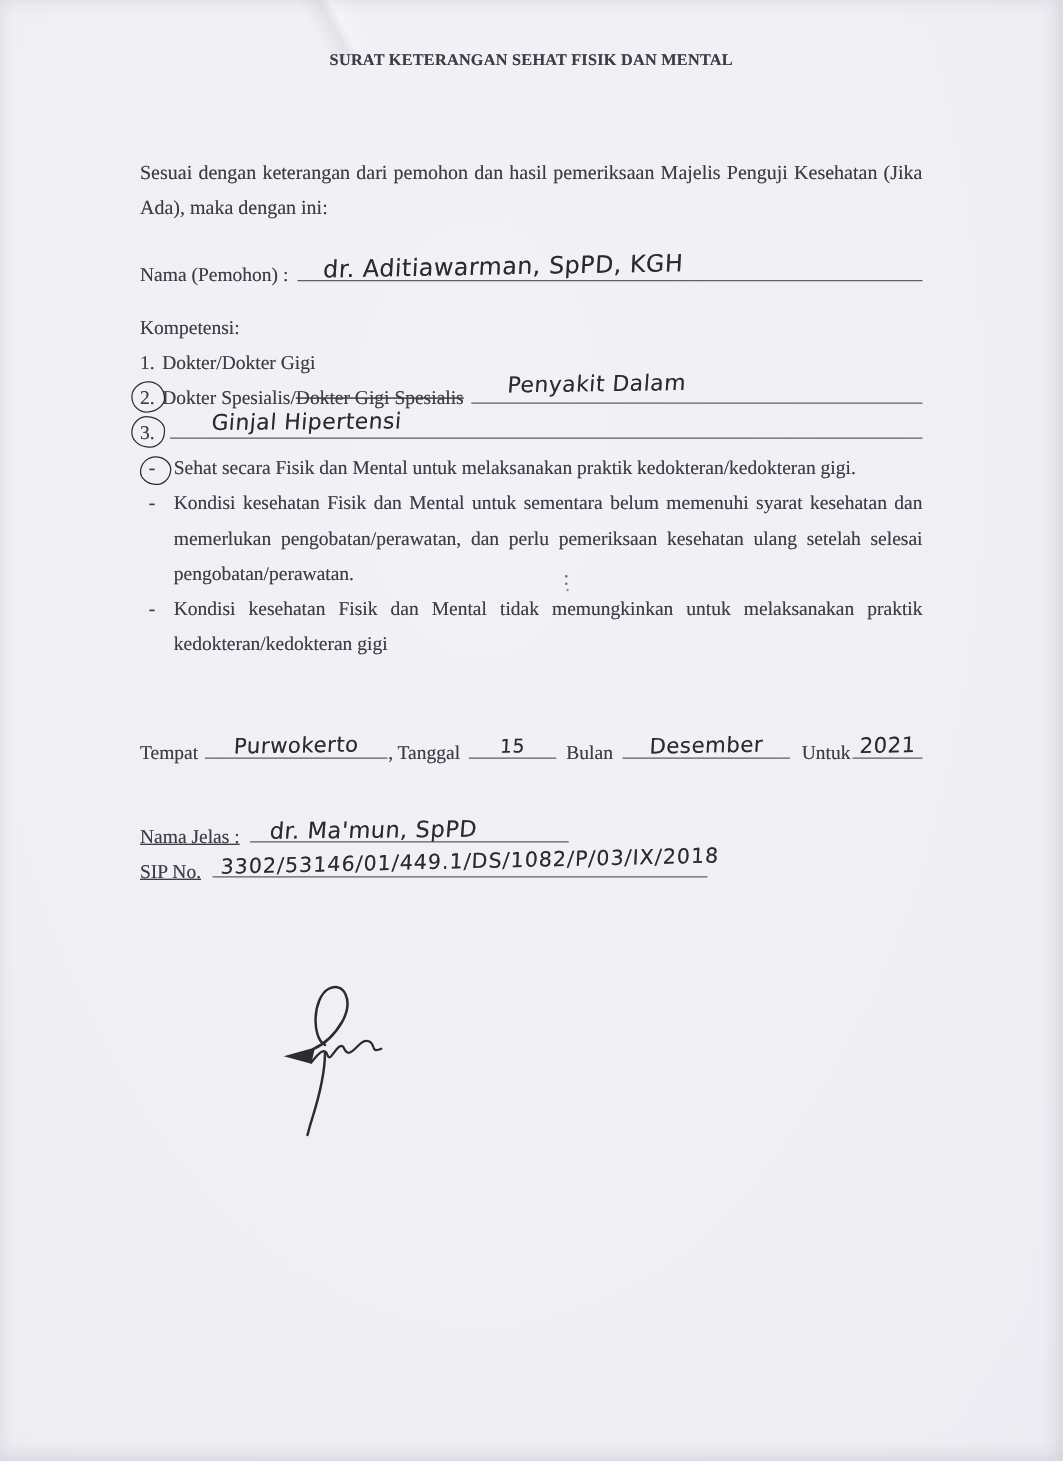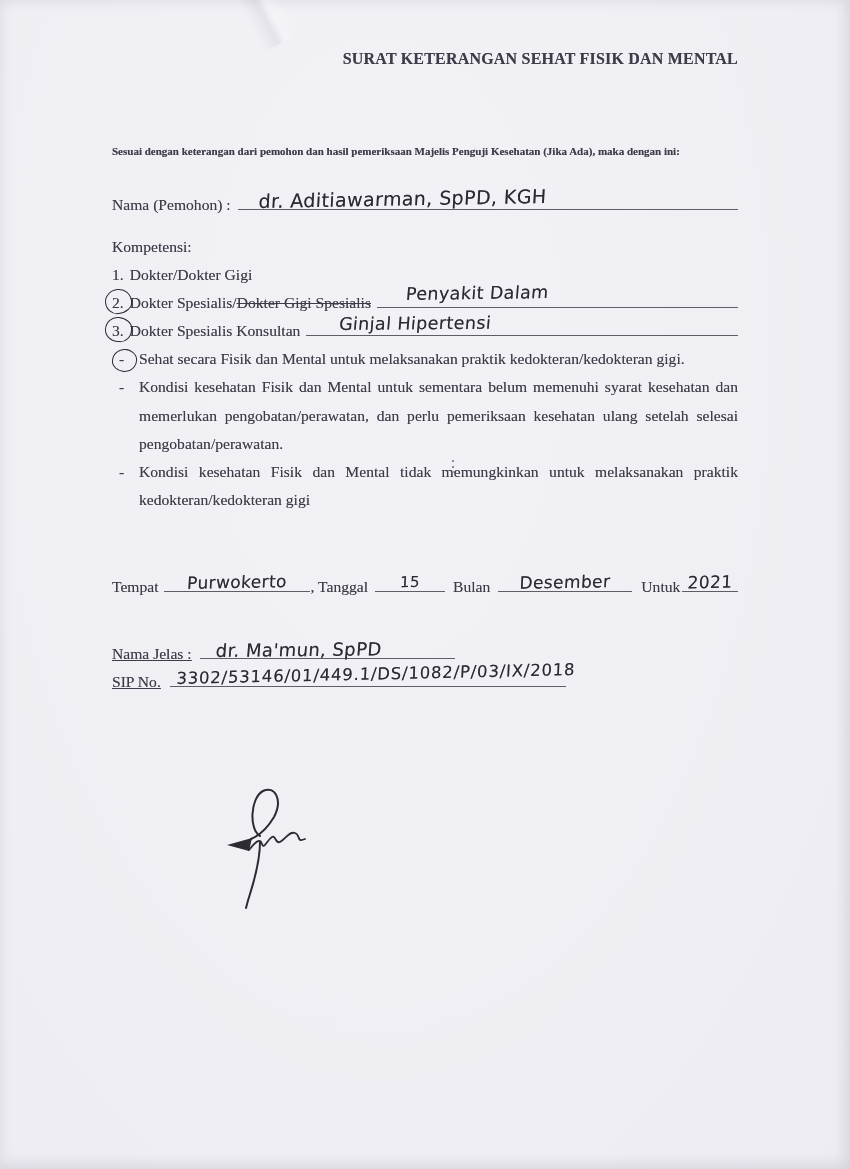--- a/index.html
+++ b/index.html
@@ -6,23 +6,23 @@
   .page{
     position:relative; width:850px; height:1169px; overflow:hidden;
     background: radial-gradient(ellipse at 45% 30%, #f2f1f6 0%, #f0eff4 55%, #edecf2 100%);
     font-family:"Liberation Serif", serif;
     color:#3d3d49;
     box-shadow: inset -5px 0 14px rgba(150,148,165,.18), inset 0 -5px 14px rgba(150,148,165,.14);
   }
   .content{position:absolute; left:112px; top:0; width:626px;}
   .print{ text-shadow:0 0 .5px rgba(62,62,74,.55); }
 
-  .title{margin-top:50px; text-align:right; font-weight:700; font-size:16px; letter-spacing:.2px;}
+  .title{margin-top:40px; text-align:center; font-weight:700; font-size:13px; letter-spacing:.2px;}
   .subtitle{margin-top:12px; text-align:center; font-size:15.8px;}
-  .intro{margin-top:69px; font-size:11px; line-height:28px; text-align:justify;font-weight:bold;}
+  .intro{margin-top:69px; font-size:16px; line-height:28px; text-align:justify;}
 
   .row{display:flex; align-items:baseline; font-size:15.6px;}
   .lbl{white-space:nowrap;}
   .u-fill{flex:1; position:relative; border-bottom:1.3px solid #5e5e69;}
   .u-fix{position:relative; border-bottom:1.3px solid #5e5e69;}
 
   .hand{
     font-family:"DejaVu Sans", sans-serif;
     color:#2a2a31; white-space:nowrap;
     letter-spacing:.4px;
@@ -121,21 +121,20 @@
       <span class="u-fill">
         <span class="hand hv hv-k2">Penyakit Dalam</span>
       </span>
     </div>
 
     <div class="row k-row">
       <span class="k-num">
         <span>3.</span>
         <span class="hand-circle c-num c-num3"></span>
       </span>
-      <span class="lbl">Dokter Spesialis Konsultan</span>
       <span class="u-fill">
         <span class="hand hv hv-k3">Ginjal Hipertensi</span>
       </span>
     </div>
 
 
     <div class="stmt">
       <span class="stmt-marker">
         <span>-</span>
         <span class="hand-circle c-dash"></span>

